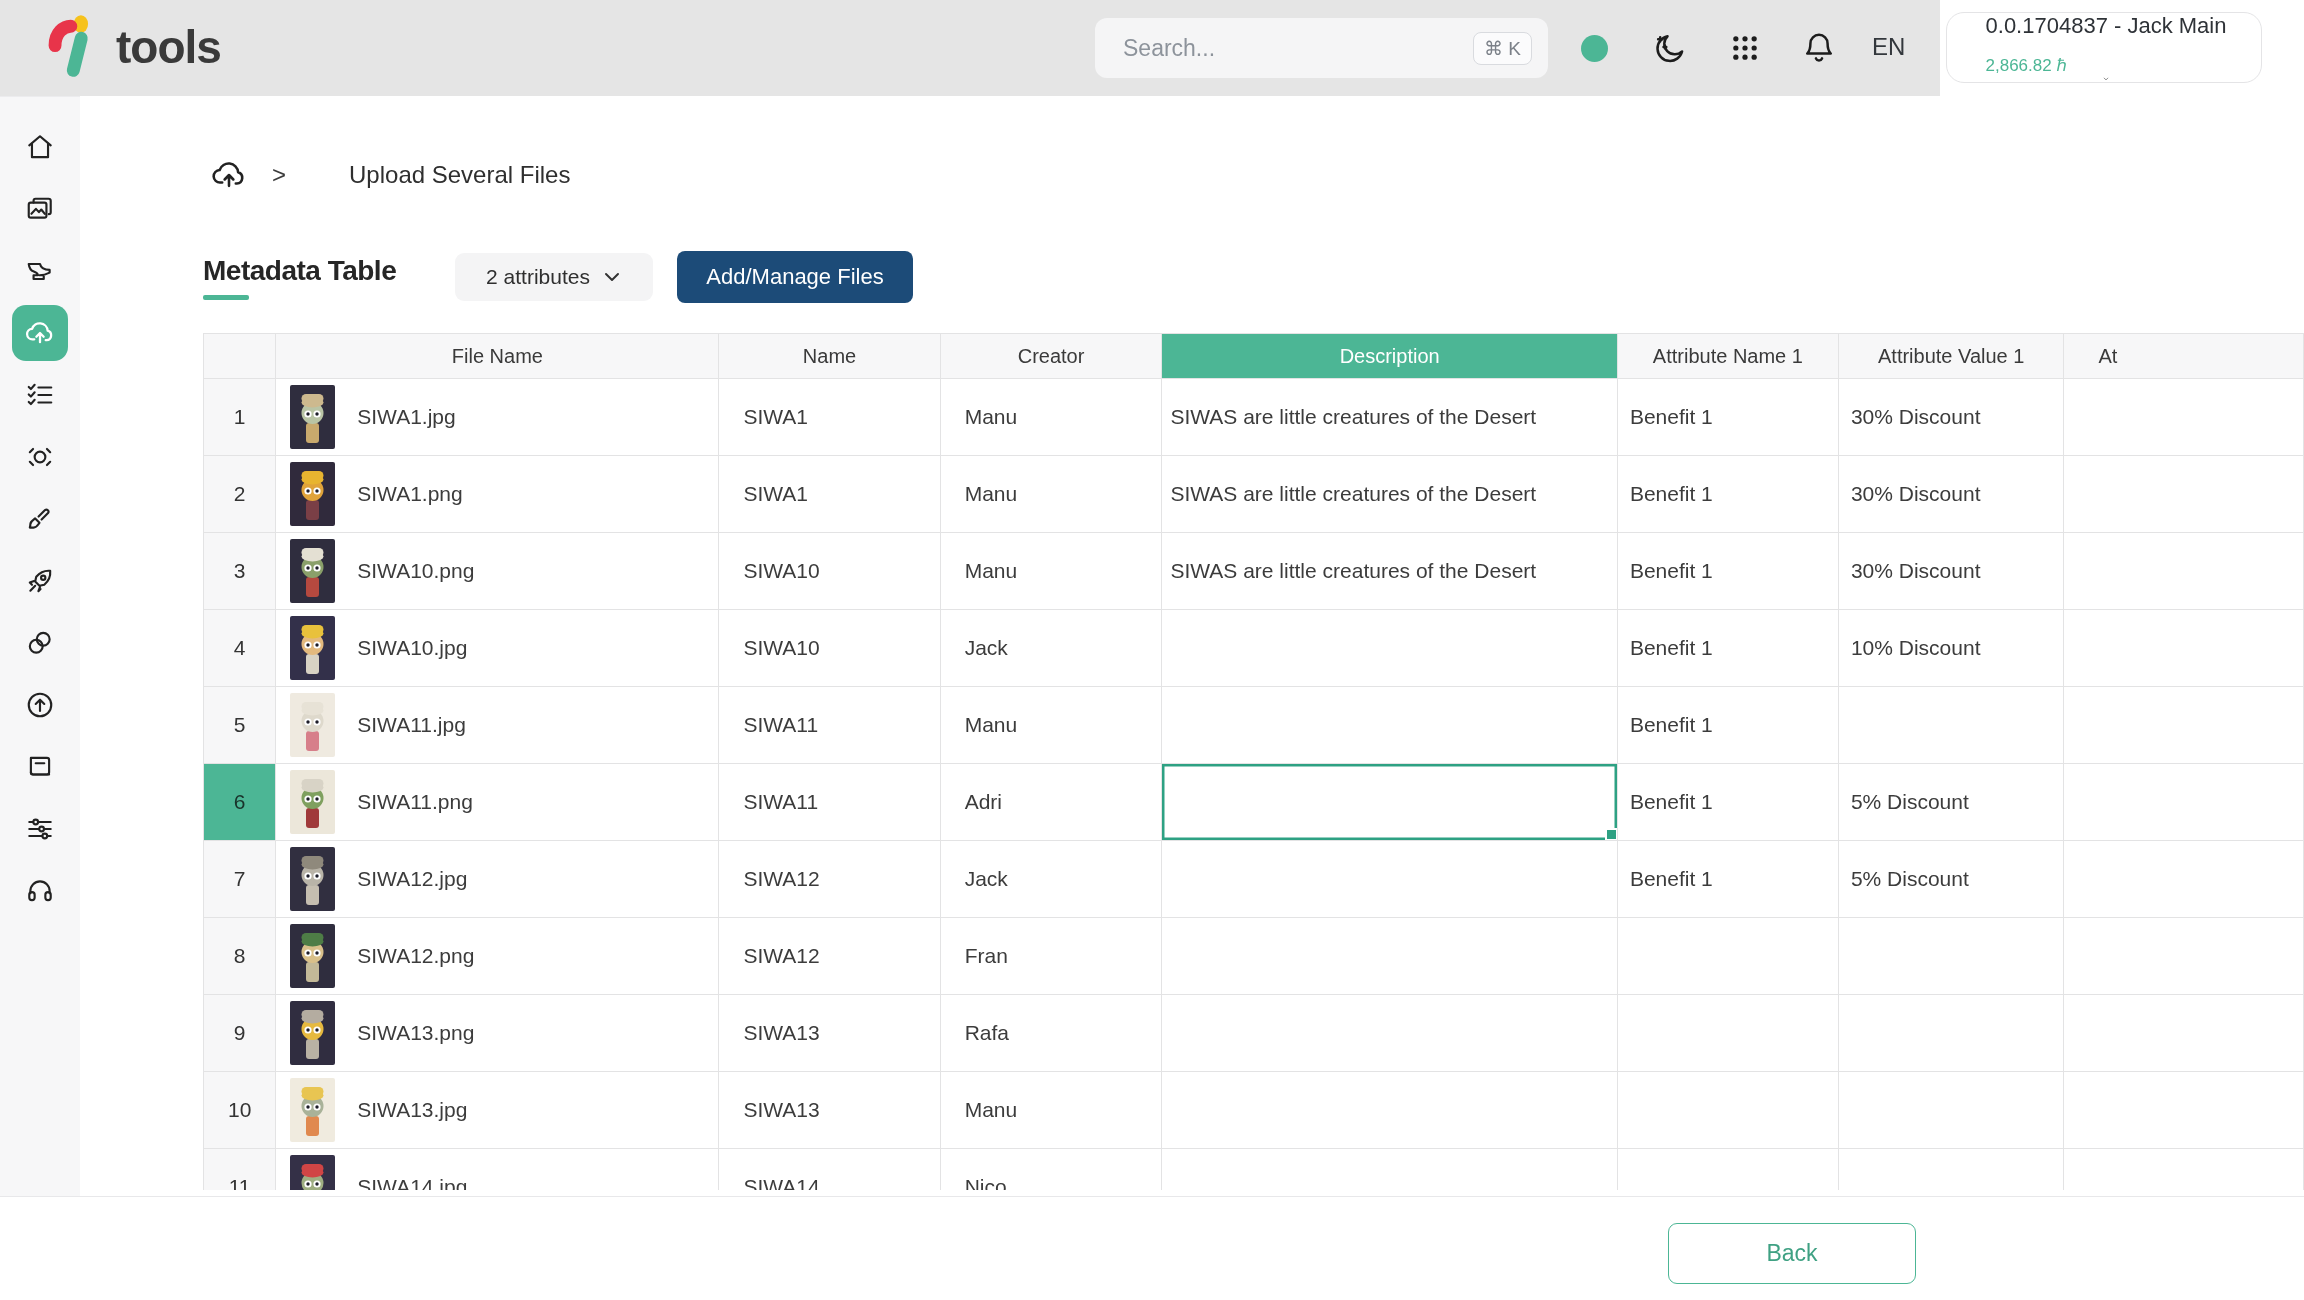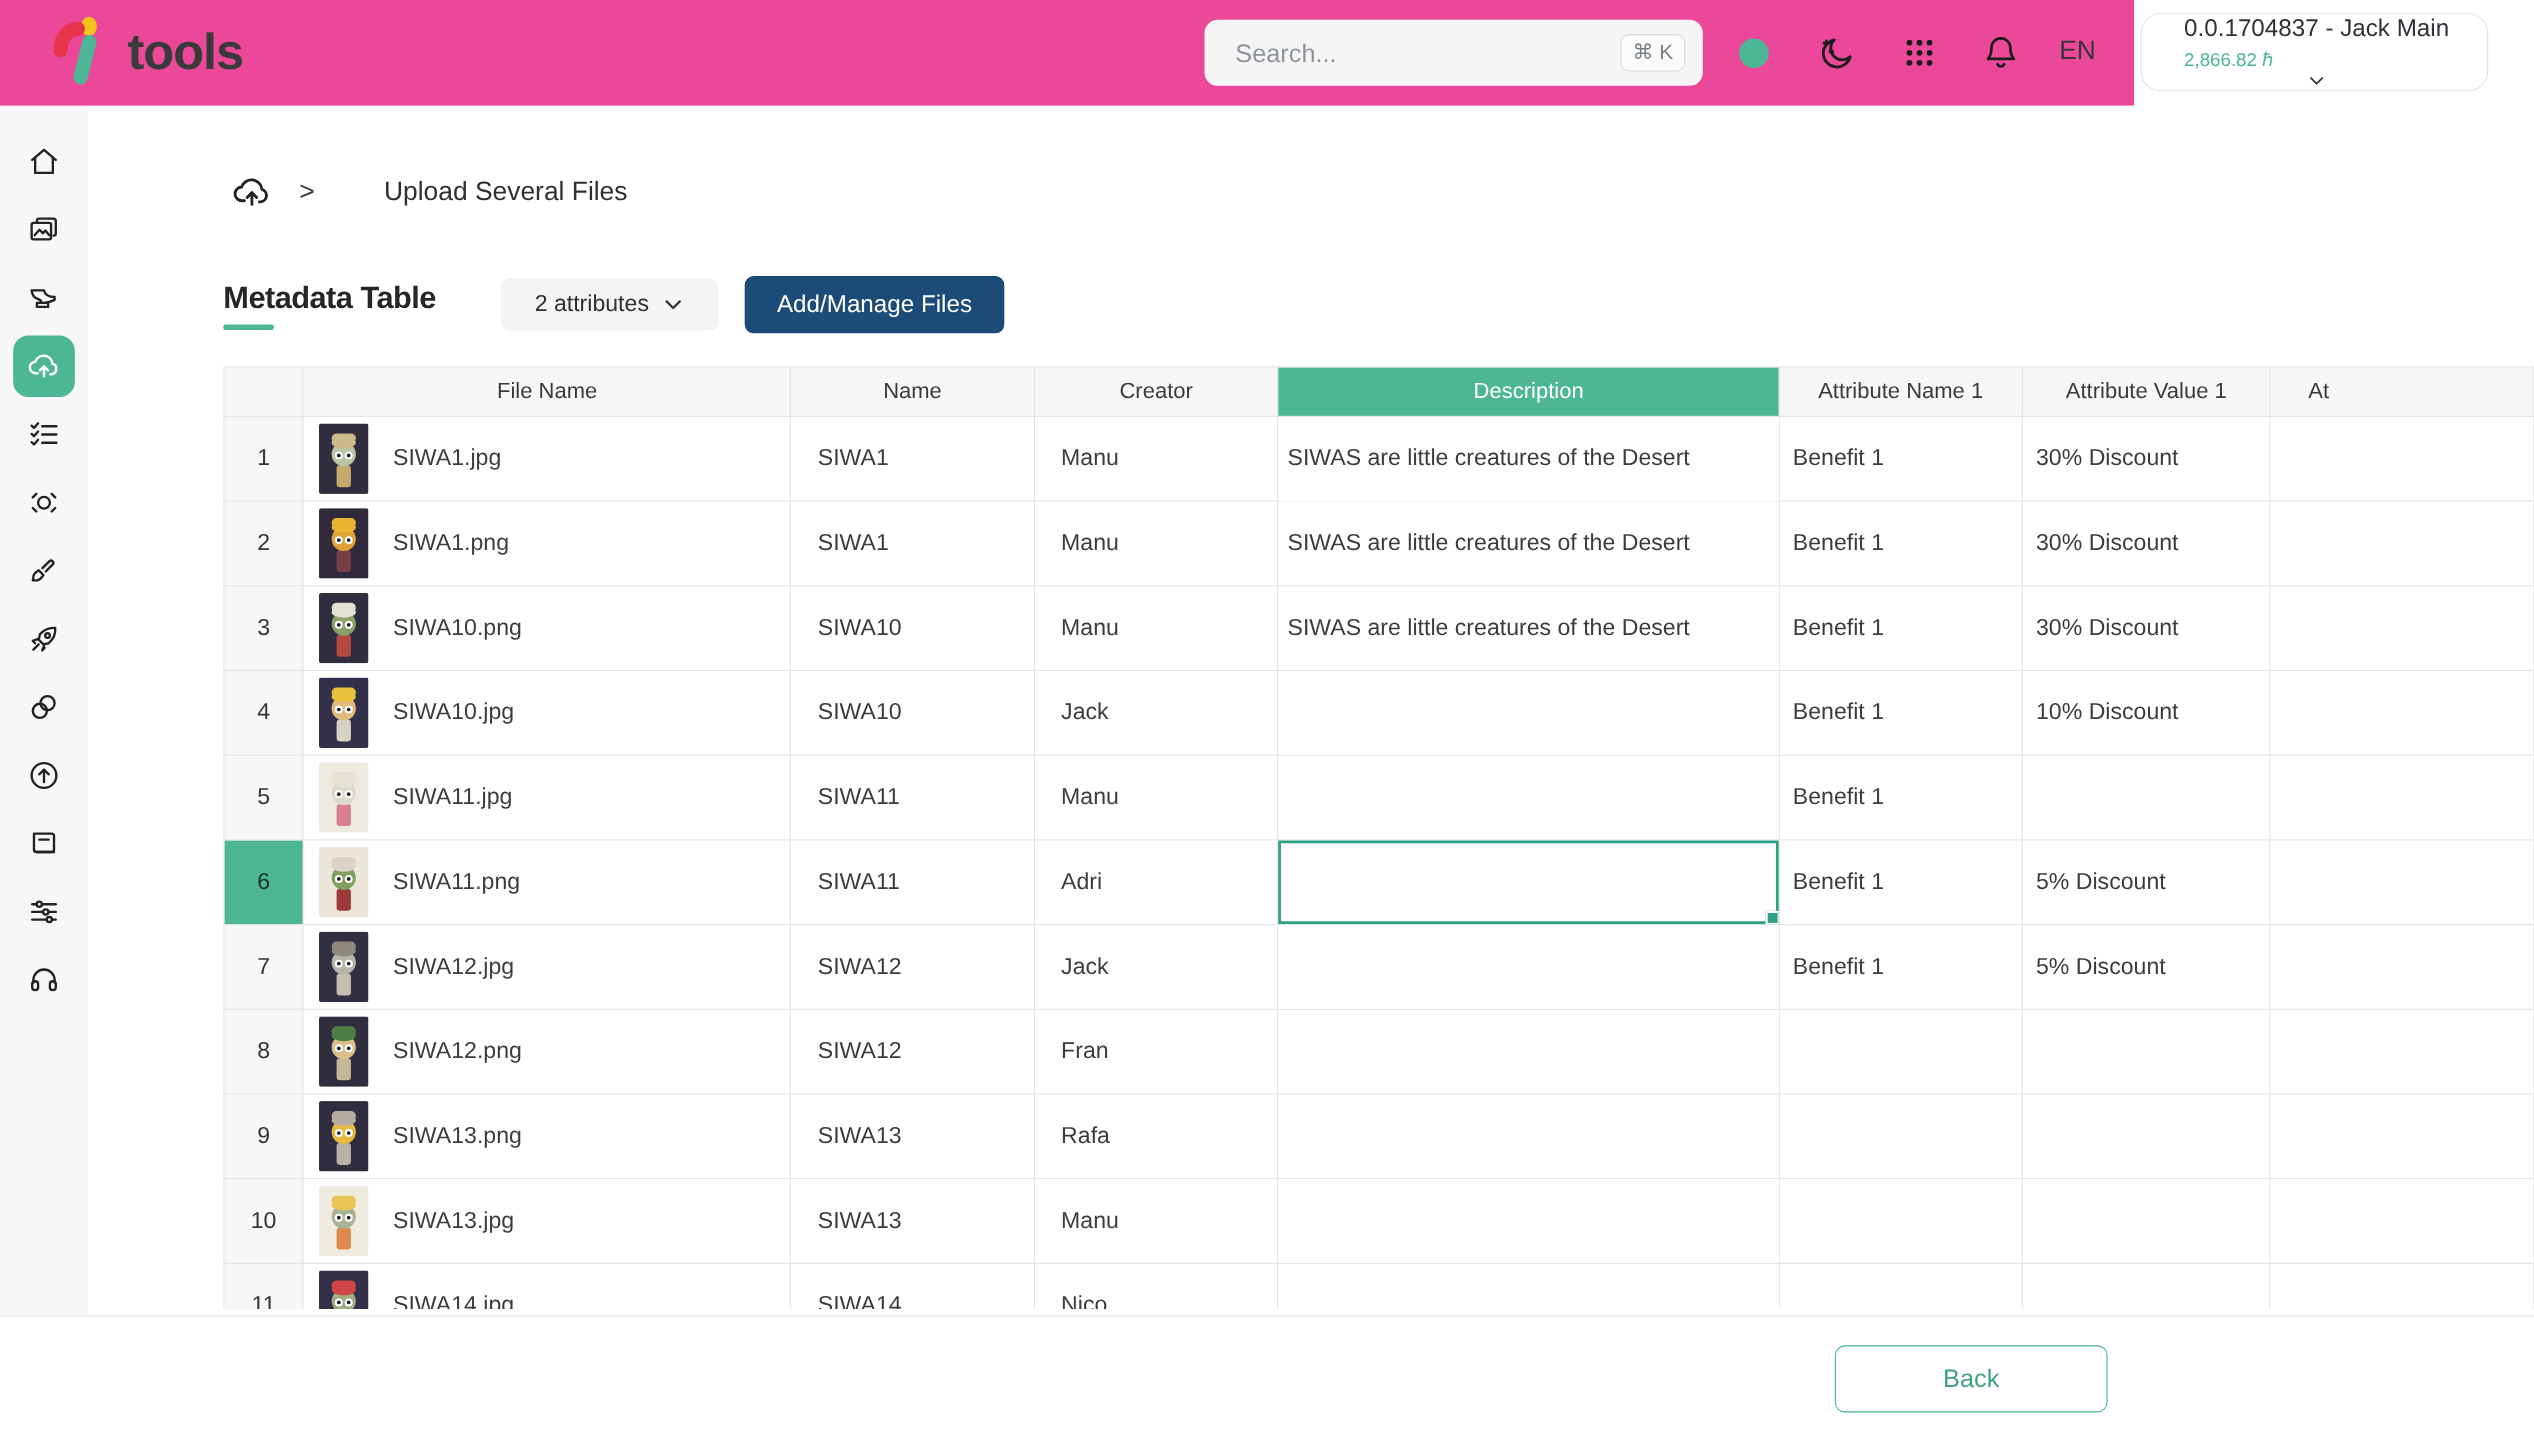--- a/index.html
+++ b/index.html
@@ -1,39 +1,39 @@
 <!DOCTYPE html>
 <html style="--accent: #4cb695; --navy: #1c4b78;"><head>
 <meta charset="utf-8">
 <style>
   * { margin:0; padding:0; box-sizing:border-box; }
   html,body { width:2304px; height:1300px; overflow:hidden; background:#fff;
     font-family:"Liberation Sans", sans-serif; color:#3d3d3d; }
 
   
-  .topbar { position:absolute; left:0; top:0; width:1940px; height:96px; background:#ec4899; z-index:5; }
+  .topbar { position:absolute; left:0; top:0; width:1940px; height:96px; background:#e5e5e5; z-index:5; }
   .logo { position:absolute; left:46px; top:14px; display:flex; align-items:flex-start; gap:6px; }
   .logo-text { font-size:46px; font-weight:700; color:#3a3a3a; letter-spacing:-1px; line-height:66px; }
   .searchbox { position:absolute; left:1095px; top:18px; width:453px; height:60px; background:#f5f5f6;
     border-radius:12px; display:flex; align-items:center; padding:0 16px 0 28px; }
   .searchbox input { flex:1; border:none; outline:none; background:transparent; font-size:23px;
     color:#555; font-family:"Liberation Sans", sans-serif; }
   .searchbox input::placeholder { color:#8d939b; }
   .kbd { border:1.5px solid #d9dbdf; border-radius:8px; background:#fbfbfc; color:#7b8088;
     font-size:19px; padding:4px 10px; white-space:nowrap; }
   .statusdot { position:absolute; left:1581px; top:35px; width:27px; height:27px; border-radius:50%;
     background:var(--accent); }
   .hicon { position:absolute; top:28px; width:40px; height:40px; display:flex; align-items:center;
     justify-content:center; cursor:pointer; }
   .lang { position:absolute; left:1872px; top:33px; font-size:24px; color:#33373c; cursor:pointer; }
   .account { position:absolute; left:1946px; top:12px; width:316px; height:71px; border:1.5px solid #e4e4e6;
     border-radius:18px; background:#fff; display:flex; align-items:center; padding:0 18px 0 22px; cursor:pointer;flex-direction:column; }
   .account .acc-col { flex:1; }
   .acc-label { font-size:22px; color:#2e3237; }
-  .acc-balance { font-size:17px; color:var(--accent); margin-top:3px; }
+  .acc-balance { font-size:17px; color:var(--accent); margin-top:14px; }
 
   
   .sidebar { position:absolute; left:0; top:96px; width:80px; height:1204px; background:#f7f7f8;
     border-top:1px solid #ececee; display:flex; flex-direction:column; align-items:center; padding-top:22px; }
   .side-item { width:56px; height:56px; margin-bottom:6px; border-radius:14px; display:flex;
     align-items:center; justify-content:center; cursor:pointer; }
   .side-item svg { stroke:#222; }
   .side-item.active { background:var(--accent); }
   .side-item.active svg { stroke:#fff; }
 

